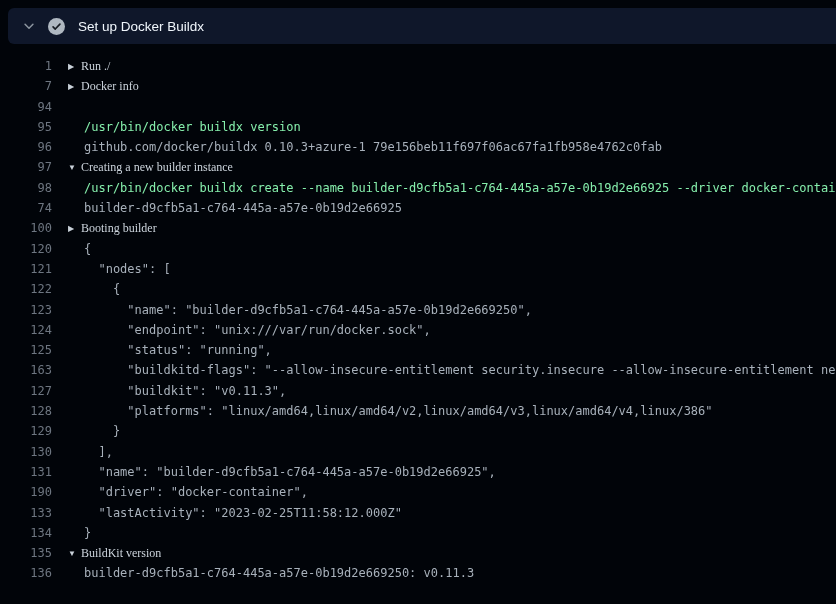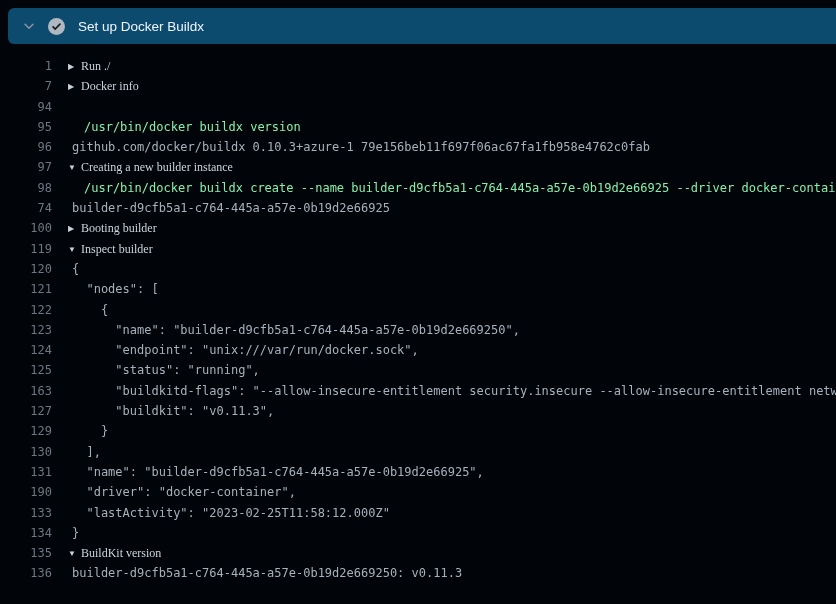--- a/index.html
+++ b/index.html
@@ -10,21 +10,21 @@
     overflow: hidden;
     background: #010409;
     font-family: "Liberation Sans", sans-serif;
   }
   .step-header {
     position: absolute;
     left: 8px;
     top: 8px;
     right: 0;
     height: 36px;
-    background: #0c4a6e;
+    background: #0f172a;
     border-radius: 6px 0 0 6px;
     display: flex;
     align-items: center;
     cursor: pointer;
   }
   .chev {
     width: 16px;
     height: 16px;
     margin-left: 13px;
     display: inline-flex;
@@ -73,21 +73,21 @@
     display: inline-block;
     width: 52px;
     flex: 0 0 52px;
     text-align: right;
     color: #6e7681;
     cursor: pointer;
   }
   .txt { display: inline-block; }
   .line.group .txt { margin-left: 16px; color: #cdd5dd; cursor: pointer; font-family: Liberation Serif, serif; }
   .line.command .txt { margin-left: 32px; color: #86efac; }
-  .line.output .txt { margin-left: 20px; color: #a8b1bb; }
+  .line.output .txt { margin-left: 32px; color: #a8b1bb; }
   .marker {
     display: inline-block;
     width: 13px;
     font-size: 8px;
     color: #c9d1d9;
     vertical-align: 1px;
   }
 </style>
 </head>
 <body>
@@ -110,29 +110,29 @@
   <div>
       <div class="line group"><span class="ln">1</span><span class="txt"><span class="marker">▶</span>Run ./</span></div>
       <div class="line group"><span class="ln">7</span><span class="txt"><span class="marker">▶</span>Docker info</span></div>
       <div class="line group"><span class="ln">94</span></div>
       <div class="line command"><span class="ln">95</span><span class="txt">/usr/bin/docker buildx version</span></div>
       <div class="line output"><span class="ln">96</span><span class="txt">github.com/docker/buildx 0.10.3+azure-1 79e156beb11f697f06ac67fa1fb958e4762c0fab</span></div>
       <div class="line group"><span class="ln">97</span><span class="txt"><span class="marker">▼</span>Creating a new builder instance</span></div>
       <div class="line command"><span class="ln">98</span><span class="txt">/usr/bin/docker buildx create --name builder-d9cfb5a1-c764-445a-a57e-0b19d2e66925 --driver docker-container</span></div>
       <div class="line output"><span class="ln">74</span><span class="txt">builder-d9cfb5a1-c764-445a-a57e-0b19d2e66925</span></div>
       <div class="line group"><span class="ln">100</span><span class="txt"><span class="marker">▶</span>Booting builder</span></div>
-      <div class="line group"><span class="ln">119</span><span class="txt"><span class="marker">▼</span>Inspect builder</span></div>
       <div class="line output"><span class="ln">120</span><span class="txt">{</span></div>
       <div class="line output"><span class="ln">121</span><span class="txt">  "nodes": [</span></div>
       <div class="line output"><span class="ln">122</span><span class="txt">    {</span></div>
       <div class="line output"><span class="ln">123</span><span class="txt">      "name": "builder-d9cfb5a1-c764-445a-a57e-0b19d2e669250",</span></div>
       <div class="line output"><span class="ln">124</span><span class="txt">      "endpoint": "unix:///var/run/docker.sock",</span></div>
       <div class="line output"><span class="ln">125</span><span class="txt">      "status": "running",</span></div>
       <div class="line output"><span class="ln">163</span><span class="txt">      "buildkitd-flags": "--allow-insecure-entitlement security.insecure --allow-insecure-entitlement network.host",</span></div>
       <div class="line output"><span class="ln">127</span><span class="txt">      "buildkit": "v0.11.3",</span></div>
+      <div class="line output"><span class="ln">128</span><span class="txt">      "platforms": "linux/amd64,linux/amd64/v2,linux/amd64/v3,linux/amd64/v4,linux/386"</span></div>
       <div class="line output"><span class="ln">129</span><span class="txt">    }</span></div>
       <div class="line output"><span class="ln">130</span><span class="txt">  ],</span></div>
       <div class="line output"><span class="ln">131</span><span class="txt">  "name": "builder-d9cfb5a1-c764-445a-a57e-0b19d2e66925",</span></div>
       <div class="line output"><span class="ln">190</span><span class="txt">  "driver": "docker-container",</span></div>
       <div class="line output"><span class="ln">133</span><span class="txt">  "lastActivity": "2023-02-25T11:58:12.000Z"</span></div>
       <div class="line output"><span class="ln">134</span><span class="txt">}</span></div>
       <div class="line group"><span class="ln">135</span><span class="txt"><span class="marker">▼</span>BuildKit version</span></div>
       <div class="line output"><span class="ln">136</span><span class="txt">builder-d9cfb5a1-c764-445a-a57e-0b19d2e669250: v0.11.3</span></div>
     </div>
 </div>

